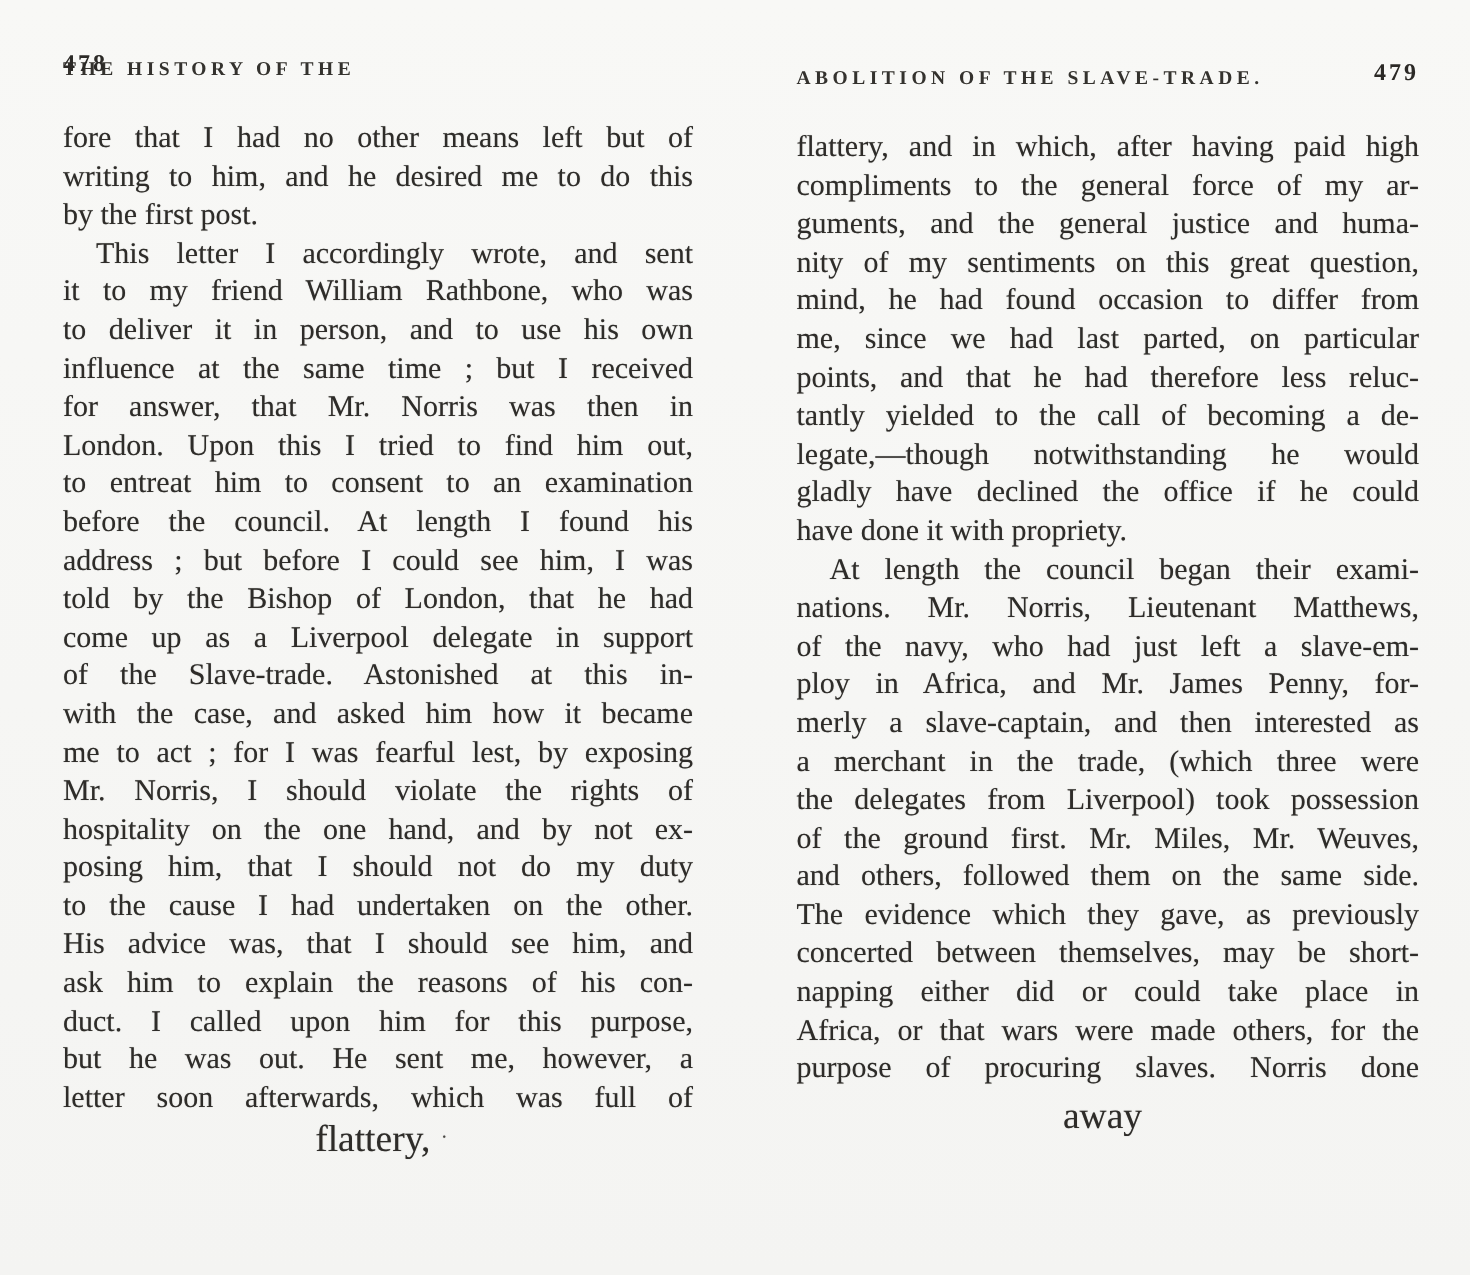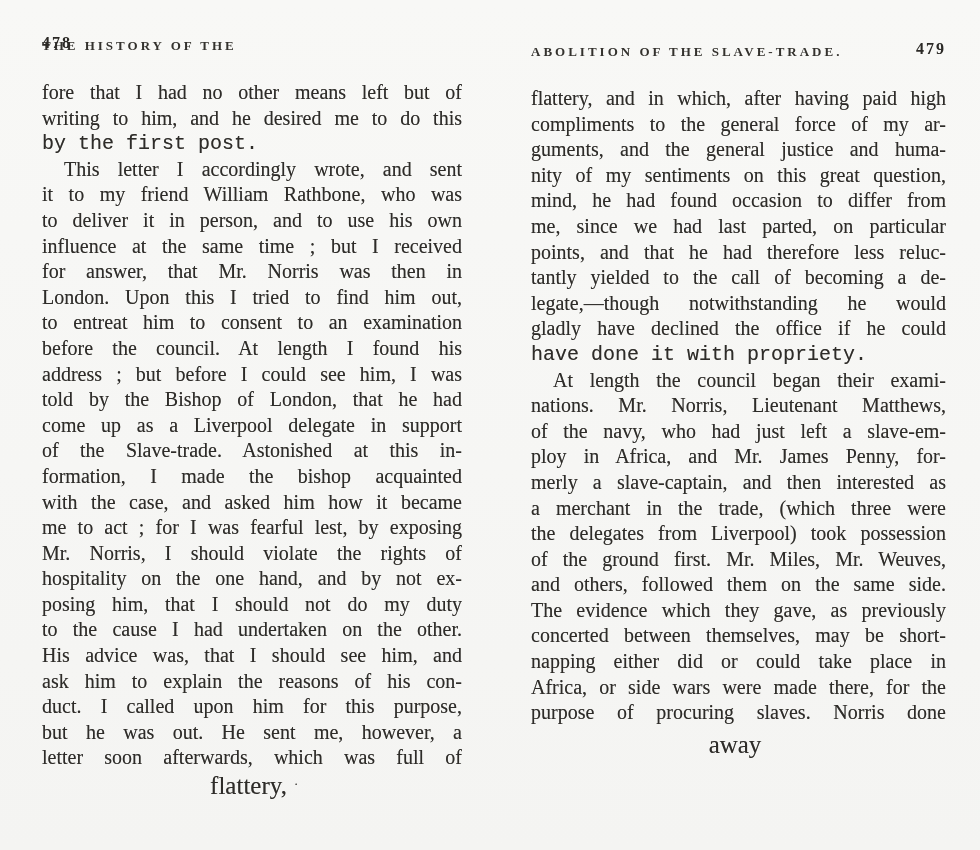--- a/index.html
+++ b/index.html
@@ -31,21 +31,21 @@
   .pagenum-right{right:0;}
 
   .page-body{width:100%;}
   .line{
     font-size:20px;line-height:25.6px;
     text-align:justify;text-align-last:justify;text-justify:inter-word;
     color:#2e2c29;
     text-shadow:0 0 0.6px rgba(52,50,46,0.45);
     white-space:normal;
   }
-  .line.e{text-align-last:left;font-family:Liberation Mono, monospace;}   
+  .line.e{text-align-last:left;}   
   .line.i{text-indent:22px;}       
 
   .catchword-line{
     position:relative;
     font-size:25px;line-height:26px;
     text-align:center;padding-right:7px;margin-top:2px;
     color:#2e2c29;text-shadow:0 0 0.6px rgba(52,50,46,0.45);
   }
   .page-left .catchword-line::before{ 
     content:"\00B7";position:absolute;left:252px;top:-2px;
@@ -72,21 +72,20 @@
         <div class="line j">to deliver it in person, and to use his own</div>
         <div class="line j">influence at the same time ; but I received</div>
         <div class="line j">for answer, that Mr. Norris was then in</div>
         <div class="line j">London. Upon this I tried to find him out,</div>
         <div class="line j">to entreat him to consent to an examination</div>
         <div class="line j">before the council. At length I found his</div>
         <div class="line j">address ; but before I could see him, I was</div>
         <div class="line j">told by the Bishop of London, that he had</div>
         <div class="line j">come up as a Liverpool delegate in support</div>
         <div class="line j">of the Slave-trade. Astonished at this in-</div>
-        <div class="line j">formation, I made the bishop acquainted</div>
         <div class="line j">with the case, and asked him how it became</div>
         <div class="line j">me to act ; for I was fearful lest, by exposing</div>
         <div class="line j">Mr. Norris, I should violate the rights of</div>
         <div class="line j">hospitality on the one hand, and by not ex-</div>
         <div class="line j">posing him, that I should not do my duty</div>
         <div class="line j">to the cause I had undertaken on the other.</div>
         <div class="line j">His advice was, that I should see him, and</div>
         <div class="line j">ask him to explain the reasons of his con-</div>
         <div class="line j">duct. I called upon him for this purpose,</div>
         <div class="line j">but he was out. He sent me, however, a</div>
@@ -119,21 +118,21 @@
         <div class="line j">of the navy, who had just left a slave-em-</div>
         <div class="line j">ploy in Africa, and Mr. James Penny, for-</div>
         <div class="line j">merly a slave-captain, and then interested as</div>
         <div class="line j">a merchant in the trade, (which three were</div>
         <div class="line j">the delegates from Liverpool) took possession</div>
         <div class="line j">of the ground first. Mr. Miles, Mr. Weuves,</div>
         <div class="line j">and others, followed them on the same side.</div>
         <div class="line j">The evidence which they gave, as previously</div>
         <div class="line j">concerted between themselves, may be short-</div>
         <div class="line j">napping either did or could take place in</div>
-        <div class="line j">Africa, or side wars were made there, for the</div>
+        <div class="line j">Africa, or that wars were made others, for the</div>
         <div class="line j">purpose of procuring slaves. Norris done</div>
       </div>
     <div class="catchword-line">
       <span>away</span>
     </div>
   </section>
 
 </div>
 
 </body></html>

